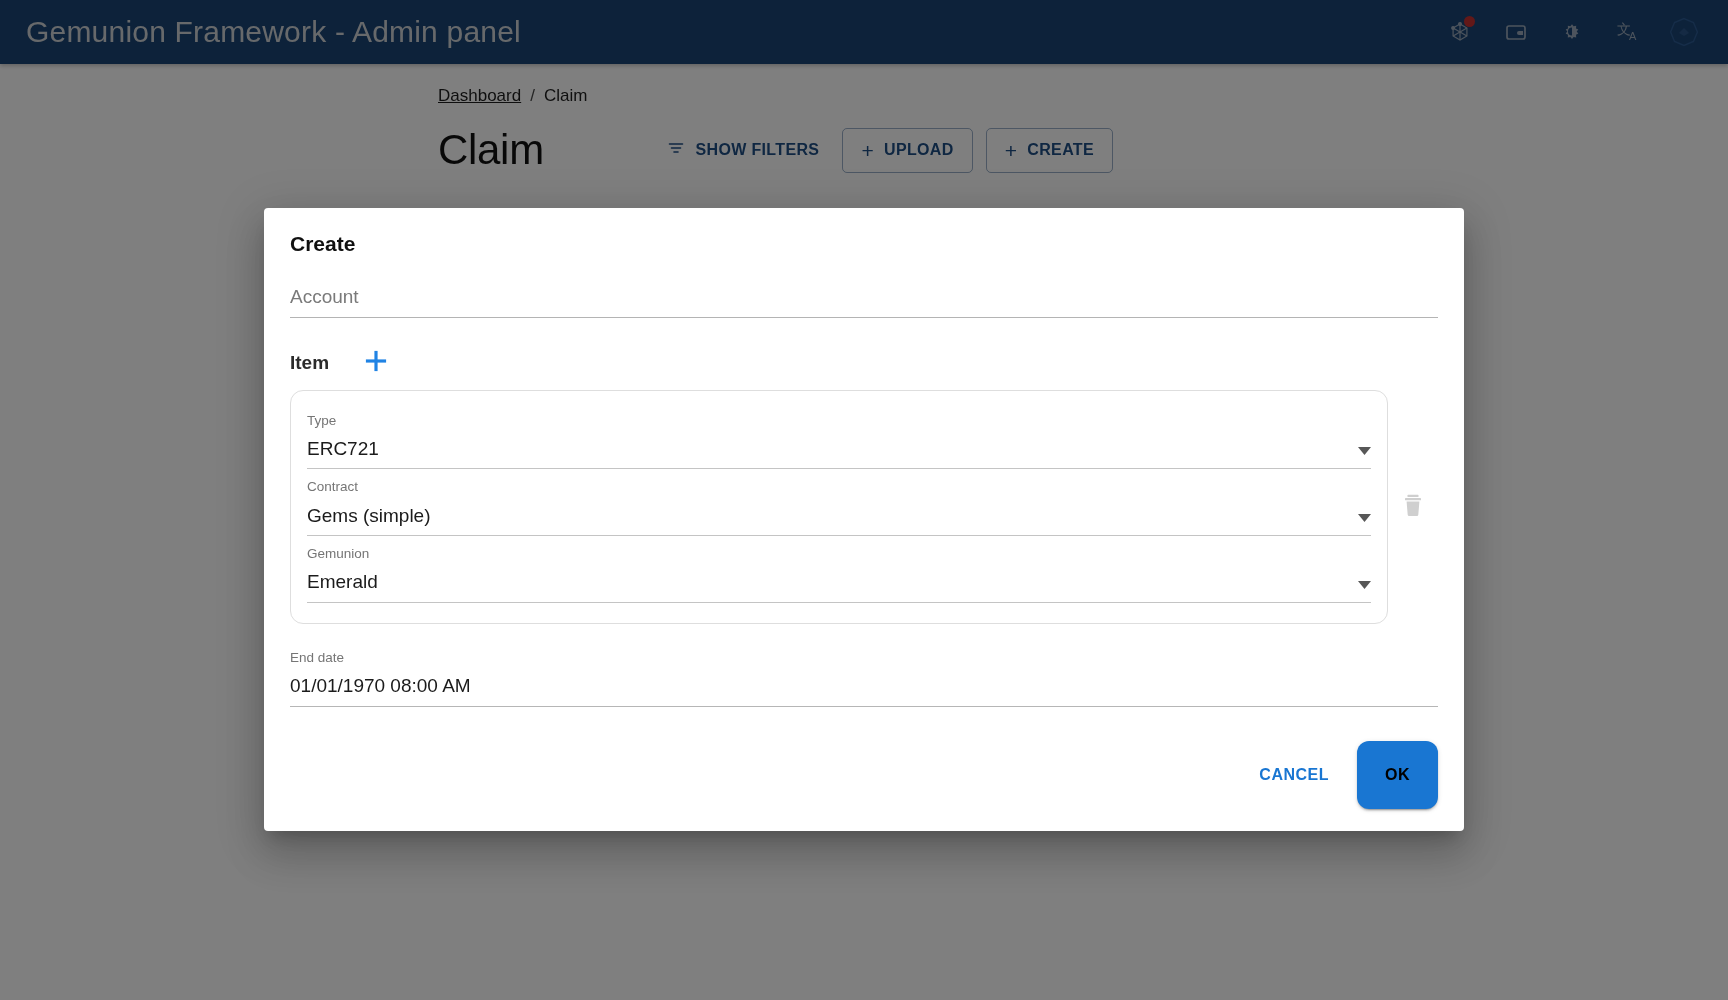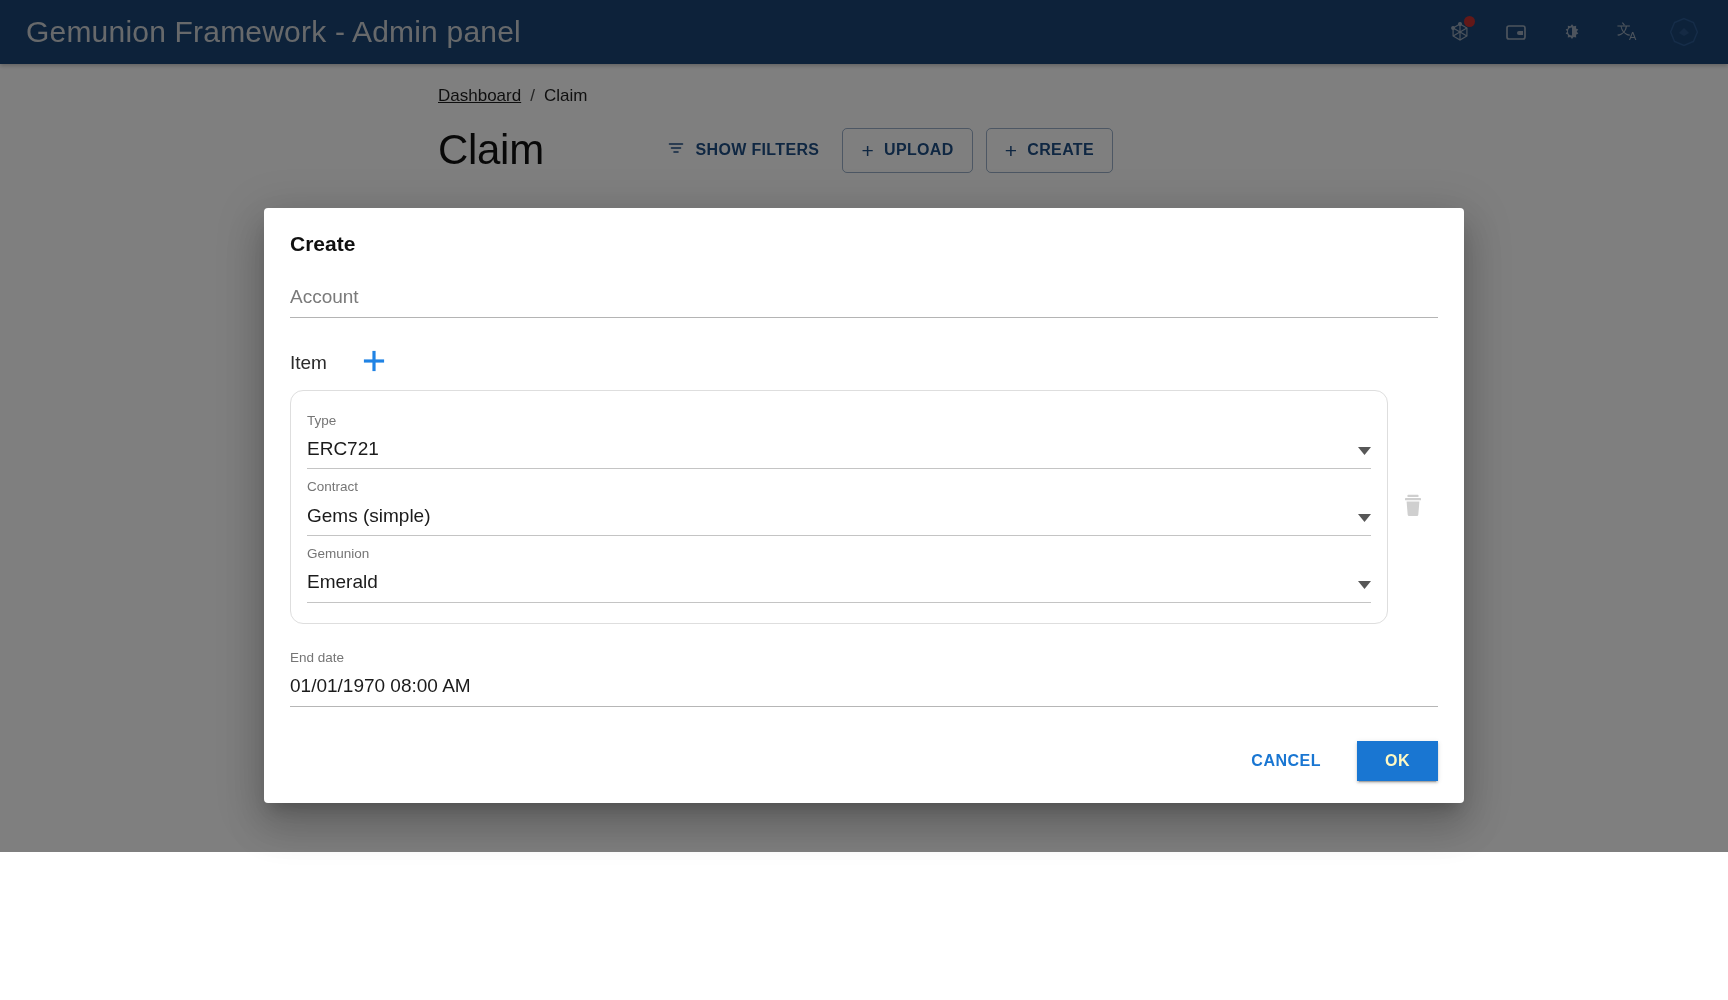--- a/index.html
+++ b/index.html
@@ -3,21 +3,21 @@
 <meta charset="utf-8">
 <style>
   * { box-sizing: border-box; margin: 0; padding: 0; }
   html, body {
     width: 1728px; height: 1000px;
     overflow: hidden;
     font-family: "Liberation Sans", sans-serif;
     background: #fafafa;
   }
 
-  #root { position: relative; width: 1728px; height: 852px; }
+  #root { position: relative; width: 1728px; height: 1000px; }
 
   
   .appbar {
     position: absolute; top: 0; left: 0;
     width: 1728px; height: 64px;
     background: #1a4575;
     display: flex; align-items: center;
     padding: 0 22px 0 26px;
     box-shadow: 0 2px 4px rgba(0,0,0,.22);
     z-index: 5;
@@ -140,20 +140,21 @@
   .underline { height: 1px; background: #b6b6b6; width: 100%; }
   .underline.light { background: #c4c4c4; }
 
   .account-field { padding: 18px 0 0 0; }
   .account-field .underline { background: #b4b4b4; }
 
   
   .item-head {
     display: flex; align-items: center; gap: 32px;
     padding: 30px 0 12px 0;
+    font-weight: bold;
   }
   .item-label { font-size: 19px; color: #2b2b2b; }
   .add-btn {
     background: transparent; border: 0; cursor: pointer;
     width: 30px; height: 30px; display: flex;
     align-items: center; justify-content: center;
   }
 
   
   .item-row { display: flex; align-items: center; gap: 0; }
@@ -180,32 +181,32 @@
     background: transparent; border: 0; cursor: pointer;
     width: 42px; height: 42px; display: flex;
     align-items: center; justify-content: center;
   }
 
   .enddate-field { padding-top: 26px; padding-bottom: 4px; }
 
   
   .dialog-actions {
     display: flex; align-items: center; justify-content: flex-end;
-    gap: 24px; padding: 24px 26px 22px 26px;
+    gap: 16px; padding: 24px 26px 22px 26px;
   }
   .btn-cancel {
     background: transparent; border: 0; cursor: pointer;
     color: #1976d2; font-size: 16px; font-weight: 600;
     letter-spacing: .5px; padding: 9px 12px;
     font-family: "Liberation Sans", sans-serif;
   }
   .btn-ok {
     background: #1976d2; border: 0; cursor: pointer;
-    color: #fef9c3; font-size: 16px; font-weight: 600;
-    letter-spacing: .5px; padding: 11px 28px; border-radius: 0;
+    color: #000000; font-size: 16px; font-weight: 600;
+    letter-spacing: .5px; padding: 25px 28px; border-radius: 12px;
     box-shadow: 0 3px 1px -2px rgba(0,0,0,.2),
                 0 2px 2px 0 rgba(0,0,0,.14),
                 0 1px 5px 0 rgba(0,0,0,.12);
     font-family: "Liberation Sans", sans-serif;
   }
 </style>
 </head>
 <body>
 
 <div id="root">

